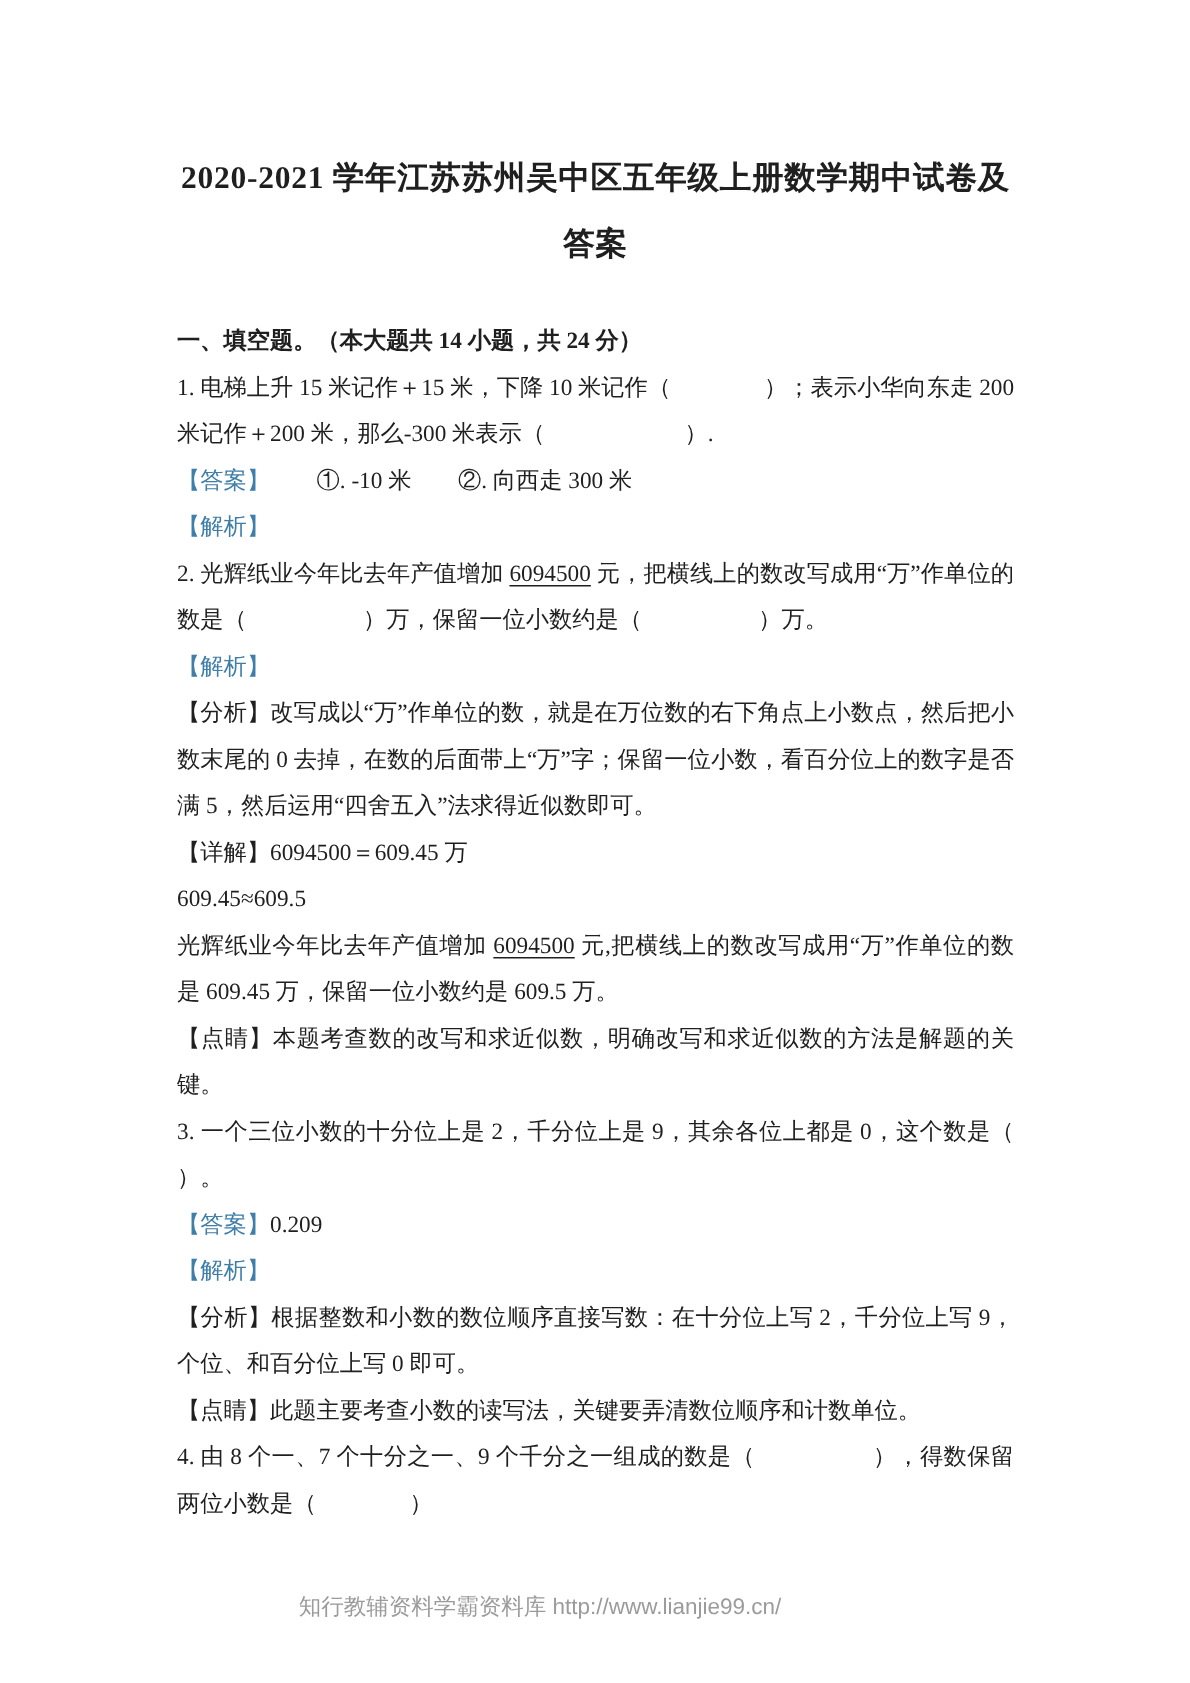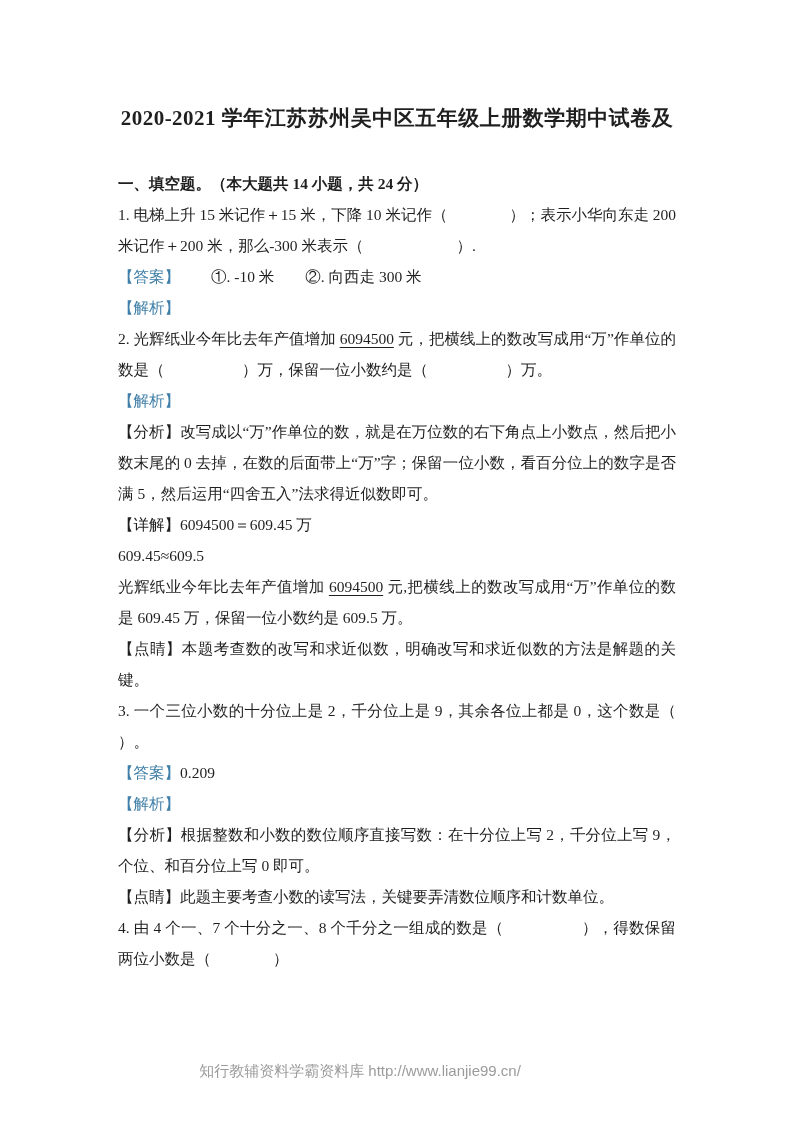--- a/index.html
+++ b/index.html
@@ -49,35 +49,36 @@
     font-family: "Liberation Sans", "DejaVu Sans", sans-serif;
   }
 </style>
 </head>
 <body>
 
 <div class="page">
   <div class="doc">
     <h1 class="title">
       <div>2020-2021 学年江苏苏州吴中区五年级上册数学期中试卷及</div>
+      <div>答案</div>
     </h1>
     <div>
         <p class="line heading"><span>一、填空题。（本大题共 14 小题，共 24 分）</span></p>
         <p class="line"><span>1.  电梯上升 15 米记作＋15 米，下降 10 米记作（　　　　）；表示小华向东走 200 米记作＋200 米，那么-300 米表示（　　　　　　）.</span></p>
         <p class="line"><span class="lbl" style="color: rgb(62, 126, 168);">【答案】</span><span>　　①. -10 米　　②. 向西走 300 米</span></p>
         <p class="line"><span class="lbl" style="color: rgb(62, 126, 168);">【解析】</span></p>
         <p class="line"><span>2.  光辉纸业今年比去年产值增加 </span><span class="ul">6094500</span><span> 元，把横线上的数改写成用“万”作单位的数是（　　　　　）万，保留一位小数约是（　　　　　）万。</span></p>
         <p class="line"><span class="lbl" style="color: rgb(62, 126, 168);">【解析】</span></p>
         <p class="line"><span>【分析】改写成以“万”作单位的数，就是在万位数的右下角点上小数点，然后把小数末尾的 0 去掉，在数的后面带上“万”字；保留一位小数，看百分位上的数字是否满 5，然后运用“四舍五入”法求得近似数即可。</span></p>
         <p class="line"><span>【详解】6094500＝609.45 万</span></p>
         <p class="line"><span>609.45≈609.5</span></p>
         <p class="line"><span>光辉纸业今年比去年产值增加 </span><span class="ul">6094500</span><span> 元,把横线上的数改写成用“万”作单位的数是 609.45 万，保留一位小数约是 609.5 万。</span></p>
         <p class="line"><span>【点睛】本题考查数的改写和求近似数，明确改写和求近似数的方法是解题的关键。</span></p>
         <p class="line"><span>3.  一个三位小数的十分位上是 2，千分位上是 9，其余各位上都是 0，这个数是（　　　）。</span></p>
         <p class="line"><span class="lbl" style="color: rgb(62, 126, 168);">【答案】</span><span>0.209</span></p>
         <p class="line"><span class="lbl" style="color: rgb(62, 126, 168);">【解析】</span></p>
         <p class="line"><span>【分析】根据整数和小数的数位顺序直接写数：在十分位上写 2，千分位上写 9，个位、和百分位上写 0 即可。</span></p>
         <p class="line"><span>【点睛】此题主要考查小数的读写法，关键要弄清数位顺序和计数单位。</span></p>
-        <p class="line"><span>4.  由 4 个一、7 个十分之一、8 个千分之一组成的数是（　　　　　），得数保留两位小数是（　　　　）</span></p>
+        <p class="line"><span>4.  由 8 个一、7 个十分之一、9 个千分之一组成的数是（　　　　　），得数保留两位小数是（　　　　）</span></p>
       </div>
   </div>
   <div class="footer">知行教辅资料学霸资料库 http://www.lianjie99.cn/</div>
 </div>
 
 </body></html>

